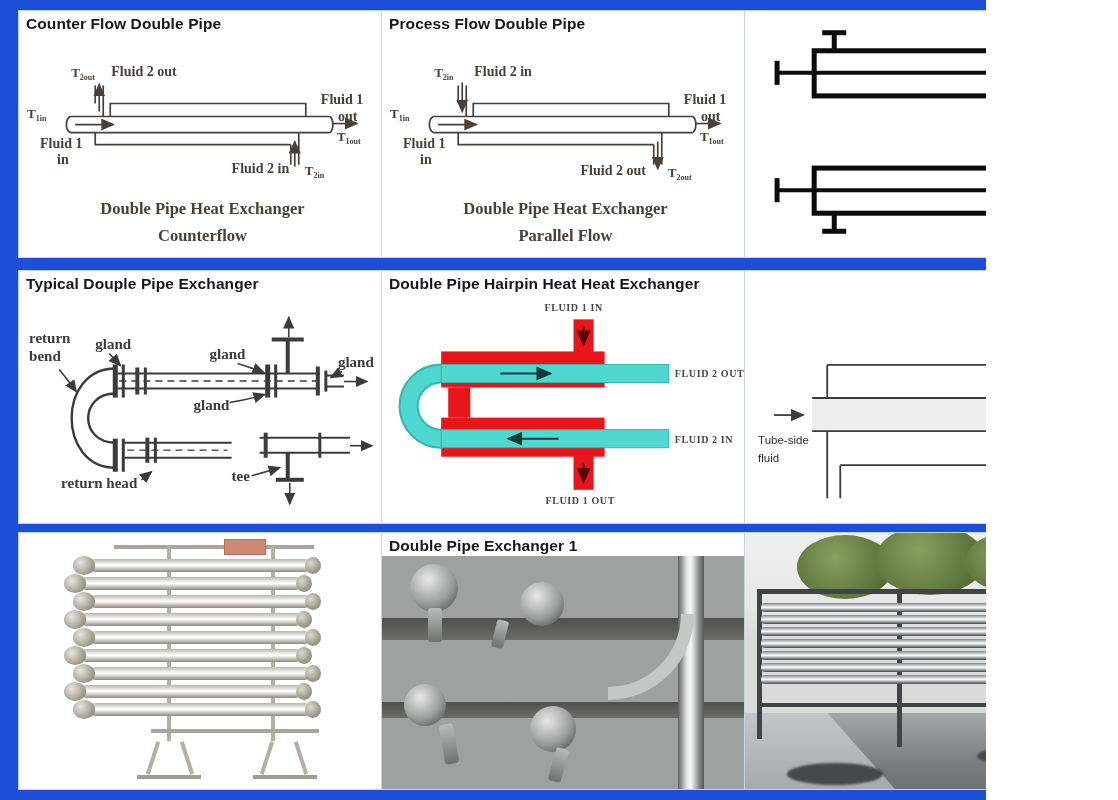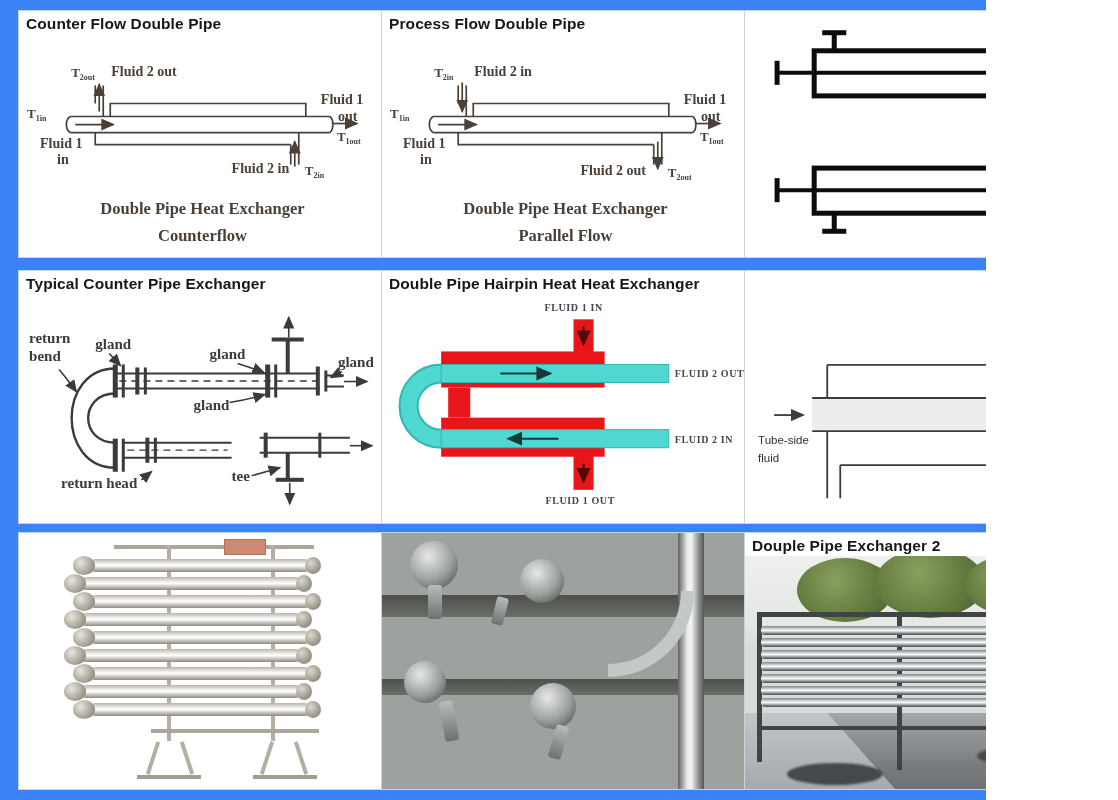--- a/index.html
+++ b/index.html
@@ -4,21 +4,21 @@
 <style>
   :root{
     --border:#c6d3e0; --title-ink:#14171c; --diagram-ink:#4a4038;
     --thick-ink:#0c0c0c; --sketch-ink:#3b3b3b; --schematic-ink:#3c3c3c;
     --hairpin-red:#e8161a; --hairpin-cyan:#4fd8d2; --hairpin-cyan-edge:#2fb7b0;
     --hairpin-label:#474352; --tube-fill:#ededed;
   }
   *{box-sizing:border-box;margin:0;padding:0}
   html,body{background:#ffffff}
   body{font-family:"Liberation Sans",sans-serif}
-  .board{width:986px;height:800px;background:#3b82f6;padding:10px 10px 8px 18px;position:relative;overflow:hidden}
+  .board{width:986px;height:800px;background:#1d4ed8;padding:10px 10px 8px 18px;position:relative;overflow:hidden}
   .grid-row{display:flex;width:1090px}
   .grid-row.r1{height:248px;margin-bottom:12px}
   .grid-row.r2{height:254px;margin-bottom:8px}
   .grid-row.r3{height:258px}
   .cell{flex:1 1 0;background:#fff;border:1px solid var(--border,#c6d3e0);display:flex;flex-direction:column;overflow:hidden}
   .cell + .cell{margin-left:-1px}
   .cell-title{font-weight:700;font-size:15.5px;line-height:1.15;color:var(--title-ink,#14171c);padding:4px 6px 1px 7px;white-space:nowrap;letter-spacing:.1px}
   .art{flex:1;position:relative;overflow:hidden}
   .art svg{display:block;width:100%;height:100%}
   text{user-select:none}
@@ -174,21 +174,21 @@
             <path d="M264,51 A57.5,57.5 0 0 1 264,166" stroke-width="6.5"></path>
           </g>
         </svg>
       </div>
     </figure>
   </div>
 
   <div class="grid-row r2">
 
     <figure class="cell">
-      <figcaption class="cell-title">Typical Counter Pipe Exchanger</figcaption>
+      <figcaption class="cell-title">Typical Douple Pipe Exchanger</figcaption>
       <div class="art">
         <svg viewBox="0 0 361 226" preserveAspectRatio="xMidYMid meet">
           <defs>
             <marker id="c4a" markerWidth="9" markerHeight="8" refX="7" refY="3.5" orient="auto">
                 <path d="M0,0L8,3.5L0,7z" fill="#3b3b3b"></path>
               </marker>
           </defs>
           <g stroke="#3b3b3b" fill="none">
             <path d="M96,78 H300" stroke-width="2"></path>
             <path d="M96,93 H300" stroke-width="2"></path>
@@ -344,20 +344,21 @@
           <div class="p7leg" style="left:166px;transform:rotate(-18deg)"></div>
           <div class="p7leg" style="left:246px;transform:rotate(18deg)"></div>
           <div class="p7leg" style="left:280px;transform:rotate(-18deg)"></div>
           <div class="p7foot" style="left:118px;width:64px"></div>
           <div class="p7foot" style="left:234px;width:64px"></div>
         </div>
       </div>
     </figure>
 
     <figure class="cell">
+      <figcaption class="cell-title">Double Pipe Exchanger 1</figcaption>
       <div class="art">
         <div class="photo photo8">
           <div class="p8gap" style="top:62px;height:22px"></div>
           <div class="p8gap" style="top:146px;height:16px"></div>
           <div class="p8pipe" style="top:0;height:62px"></div>
           <div class="p8pipe" style="top:84px;height:62px"></div>
           <div class="p8pipe" style="top:162px;height:70px"></div>
           <div class="p8v" style="left:296px"></div>
           <div class="p8bend" style="left:226px;top:58px"></div>
           <div class="p8clamp" style="left:28px;top:8px;width:48px;height:48px"></div>
@@ -366,21 +367,20 @@
           <div class="p8clamp" style="left:148px;top:150px;width:46px;height:46px"></div>
           <div class="p8fit" style="left:46px;top:52px;width:14px;height:34px"></div>
           <div class="p8fit" style="left:112px;top:64px;width:12px;height:28px;transform:rotate(14deg)"></div>
           <div class="p8fit" style="left:60px;top:168px;width:14px;height:40px;transform:rotate(-10deg)"></div>
           <div class="p8fit" style="left:170px;top:192px;width:13px;height:34px;transform:rotate(16deg)"></div>
         </div>
       </div>
     </figure>
 
     <figure class="cell">
-      <figcaption class="cell-title">Douple Pipe Exchanger 2</figcaption>
       <div class="art">
         <div class="photo photo9">
           <div class="p9tree" style="left:52px;top:2px;width:96px;height:64px"></div>
           <div class="p9tree" style="left:130px;top:-8px;width:110px;height:70px"></div>
           <div class="p9tree" style="left:220px;top:0;width:86px;height:58px"></div>
           <div class="p9tree" style="left:296px;top:10px;width:70px;height:56px"></div>
           <div class="p9tree" style="left:330px;top:60px;width:44px;height:70px"></div>
           <div class="p9vessel"></div>
           <div class="p9ground"></div>
           <div class="p9road"></div>

